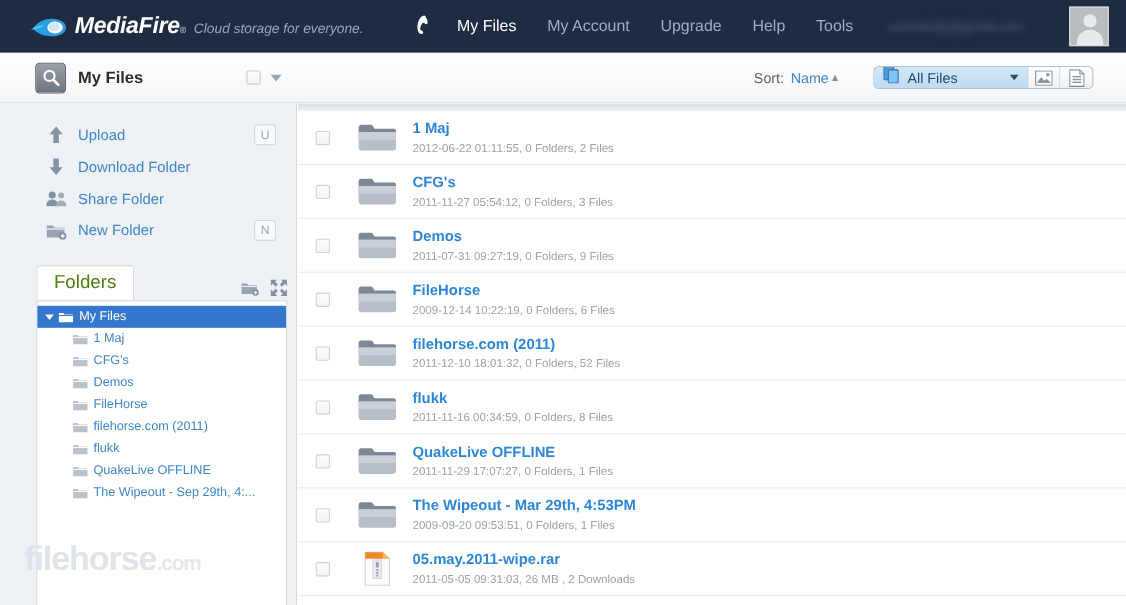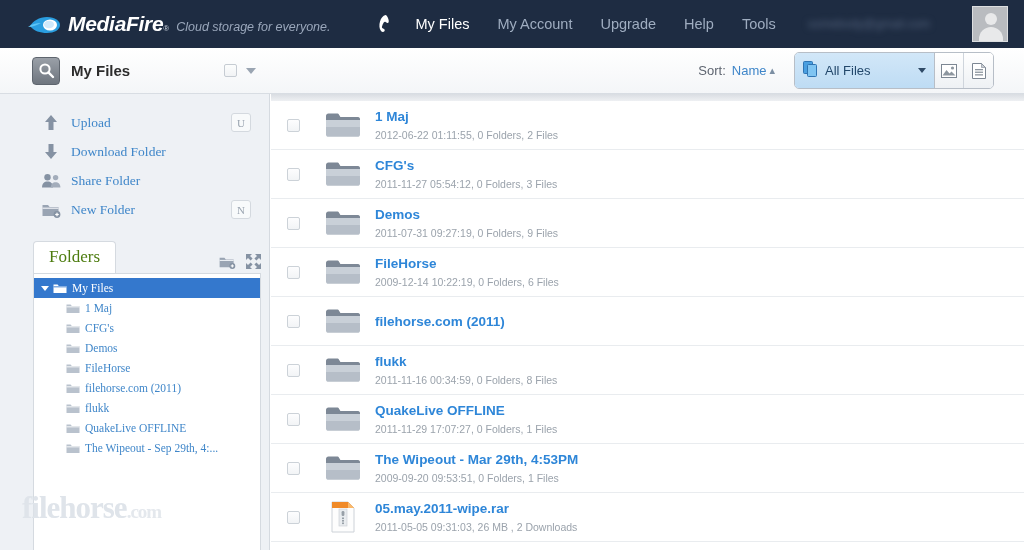--- a/index.html
+++ b/index.html
@@ -80,23 +80,23 @@
   .tb-caret {
     width: 0; height: 0; border-left: 5px solid transparent;
     border-right: 5px solid transparent; border-top: 6px solid #9aa5b2;
     margin-left: 9px; cursor: pointer;
   }
   .tb-right { margin-left: auto; display: flex; align-items: center; margin-right: 30px; }
   .sort-label { font-size: 13px; color: #5e6570; }
   .sort-value { font-size: 13px; color: #3f86c9; margin-left: 6px; cursor: pointer; }
   .sort-arrow { color: #7c8fa3; font-size: 11px; margin-left: 3px; }
   .filter-group {
-    display: flex; align-items: center; margin-left: 19px;
+    display: flex; align-items: center; margin-left: 32px;
     border: 1px solid #b7bec7; border-radius: 5px; overflow: hidden;
-    background: #fff; height: 37px;
+    background: #fff; height: 21px;
   }
   .filter-select {
     display: flex; align-items: center; height: 100%; padding: 0 8px 0 8px;
     background: linear-gradient(to bottom, #d2e7f8 0%, #bedcf4 100%);
     border-right: 1px solid #b7bec7; width: 140px; cursor: pointer;
   }
   .filter-label { font-size: 13px; color: #23486b; margin-left: 7px; flex: 1; }
   .filter-caret {
     width: 0; height: 0; border-left: 4px solid transparent;
     border-right: 4px solid transparent; border-top: 5px solid #2f4a66;
@@ -105,21 +105,21 @@
     width: 29px; height: 100%; display: flex; align-items: center;
     justify-content: center; cursor: pointer;
     background: linear-gradient(to bottom, #ffffff 0%, #eef1f4 100%);
     border-right: 1px solid #cfd5dc;
   }
   .viewbtn:last-child { border-right: none; }
 
   
   .left {
     position: absolute; top: 94px; left: 0; width: 270px; height: 456px;
-    background: #eef1f5; border-right: 1px solid #d5dae0; font-family: Liberation Serif, serif;
+    background: #eef1f5; border-right: 1px solid #d5dae0;
   }
   .action { display: flex; align-items: center; height: 29px; margin-left: 40px; margin-right: 18px; }
   .action-ic { width: 22px; display: flex; justify-content: center; color: #8592a3; }
   .action-label { font-size: 13.5px; color: #3f86c9; margin-left: 9px; cursor: pointer; }
   .kbd {
     margin-left: auto; width: 20px; height: 19px; border: 1px solid #d4d9df;
     border-radius: 3px; background: #f8fafb; font-size: 11px; color: #9aa4b0;
     display: flex; align-items: center; justify-content: center;
   }
 
@@ -509,20 +509,21 @@
         <div class="row-check"></div>
         <div class="row-icon">
           <svg width="38" height="30" viewBox="0 0 38 30">
             <path d="M2 6 C2 4.5 3 3.5 4.4 3.5 H13 C14 3.5 14.7 4 15.2 4.9 L16.4 7 H34 C35.4 7 36 8 36 9.2 V11 H2 Z" fill="#7d8896"></path>
             <path d="M2 10 H36 V24.5 C36 25.9 35 26.8 33.6 26.8 H4.4 C3 26.8 2 25.9 2 24.5 Z" fill="#b6bec8"></path>
             <path d="M2 10 H36 V17 H2 Z" fill="#c9d0d8"></path>
           </svg>
         </div>
         <div class="row-text">
           <span class="row-title">filehorse.com (2011)</span>
+          <span class="row-meta">2011-12-10 18:01:32, 0 Folders, 52 Files</span>
         </div>
       </div>
 
       <div class="row">
         <div class="row-check"></div>
         <div class="row-icon">
           <svg width="38" height="30" viewBox="0 0 38 30">
             <path d="M2 6 C2 4.5 3 3.5 4.4 3.5 H13 C14 3.5 14.7 4 15.2 4.9 L16.4 7 H34 C35.4 7 36 8 36 9.2 V11 H2 Z" fill="#7d8896"></path>
             <path d="M2 10 H36 V24.5 C36 25.9 35 26.8 33.6 26.8 H4.4 C3 26.8 2 25.9 2 24.5 Z" fill="#b6bec8"></path>
             <path d="M2 10 H36 V17 H2 Z" fill="#c9d0d8"></path>

